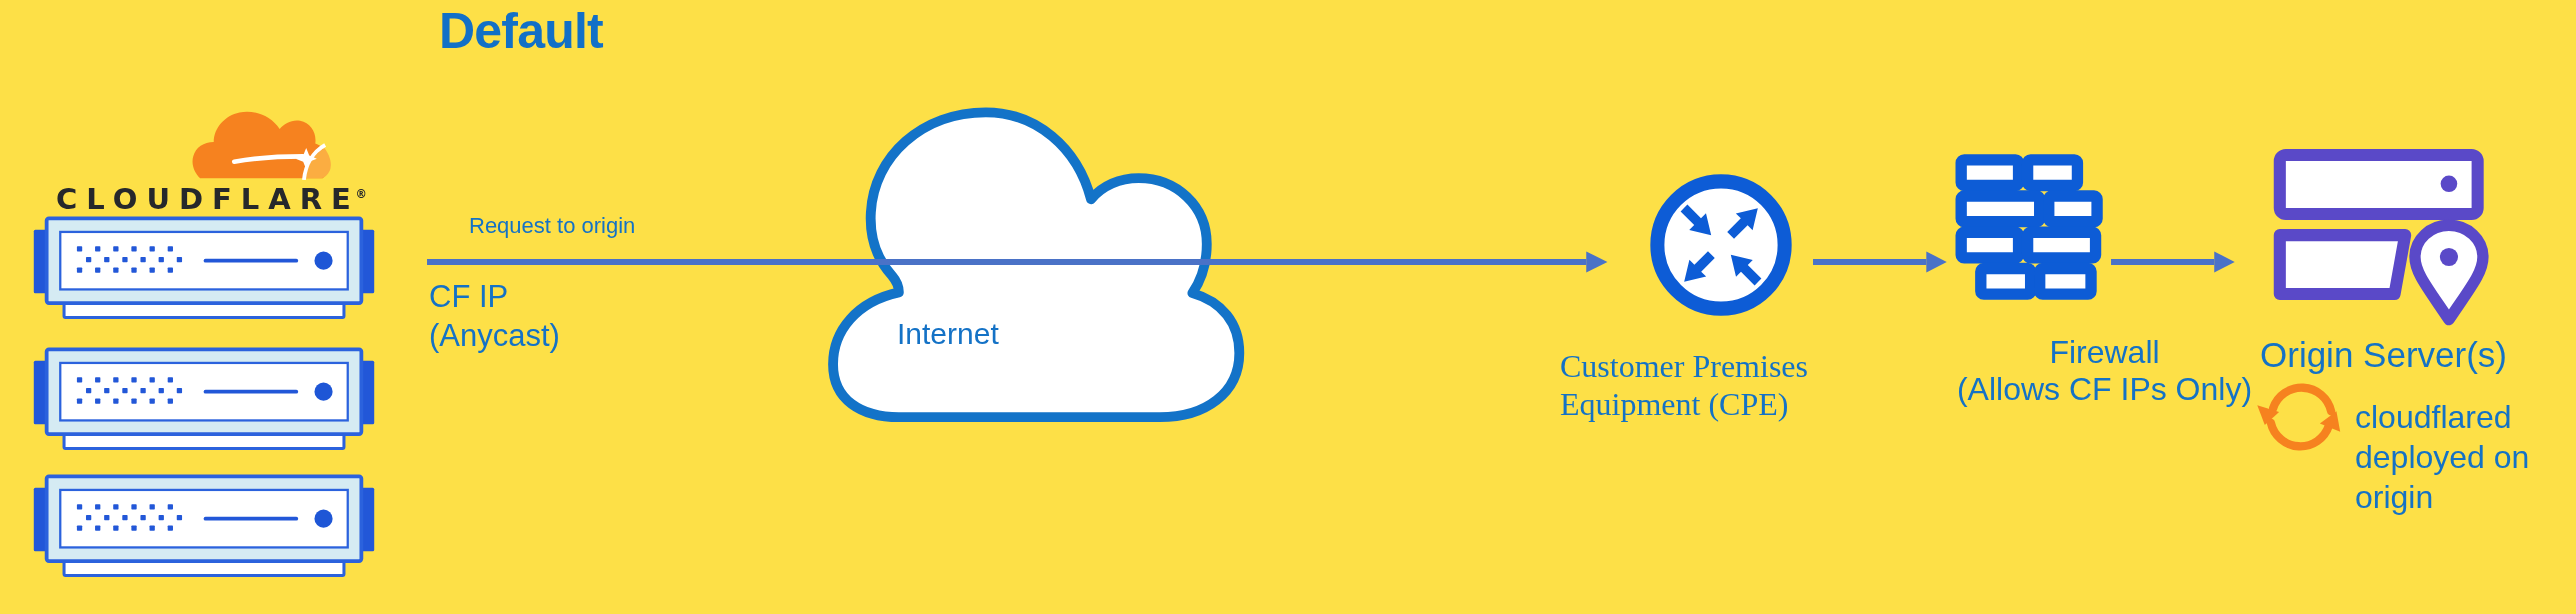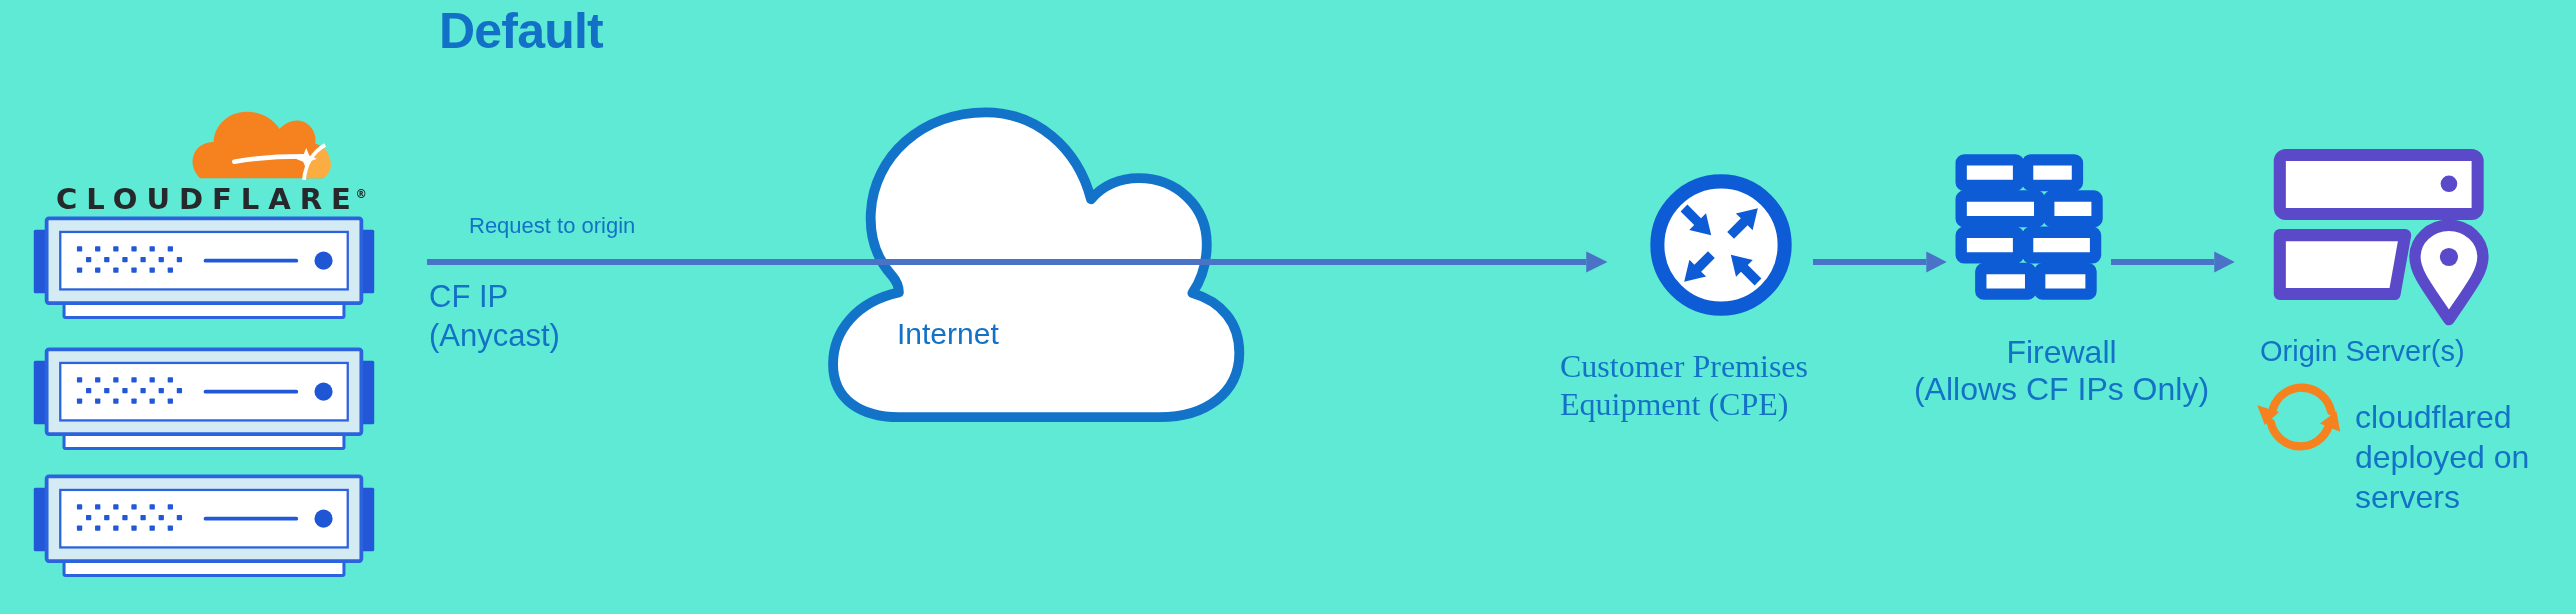--- a/index.html
+++ b/index.html
@@ -1,19 +1,19 @@
 <!DOCTYPE html>
 <html style="font-size:12px"><head>
 <meta charset="utf-8">
 <style>
   html,body{margin:0;padding:0;background:#fff;}
   #canvas{
     position:relative;
     width:2576px;height:614px;
-    background:#5eead4;
+    background:#fde047;
     font-family:"Liberation Sans",sans-serif;
     overflow:hidden;
   }
   .abs{position:absolute;}
   .label{
     color:#1472c6;
     font-family:"Liberation Sans",sans-serif;
     line-height:1.2;
   }
   .ml{white-space:pre-line;}
@@ -30,22 +30,22 @@
     white-space:nowrap;
   }
   #wordmark .reg{
     font-size:11.4px;vertical-align:super;
     letter-spacing:0;margin-left:-4.5px;
   }
   #lbl-request{left:469px;top:213px;font-size:22px;}
   #lbl-cfip{left:385px;top:277px;font-size:31px;line-height:39px;margin-left:44px;}
   #lbl-internet{left:897px;top:316px;width:295px;font-size:30px;}
   #lbl-cpe{left:1560px;top:347px;font-size:32px;line-height:38px;font-family:Liberation Serif, serif;}
-  #lbl-firewall{left:1910px;top:334px;width:303px;text-align:center;font-size:32px;line-height:37px;}
-  #lbl-origin{left:2260px;top:334px;font-size:29px;}
+  #lbl-firewall{left:1953px;top:334px;width:303px;text-align:center;font-size:32px;line-height:37px;}
+  #lbl-origin{left:2260px;top:334px;font-size:35px;}
   #lbl-cloudflared{left:2355px;top:397px;font-size:32px;line-height:40px;}
   svg{display:block;}
 </style>
 </head>
 <body>
 
 <div id="canvas">
 
   <svg width="0" height="0" style="position:absolute" aria-hidden="true">
     <defs>
@@ -167,16 +167,16 @@
   <div class="abs label ml" id="lbl-cfip">CF IP
 (Anycast)</div>
   <div class="abs label" id="lbl-internet">Internet</div>
   <div class="abs label ml" id="lbl-cpe">Customer Premises
 Equipment (CPE)</div>
   <div class="abs label ml" id="lbl-firewall">Firewall
 (Allows CF IPs Only)</div>
   <div class="abs label" id="lbl-origin">Origin Server(s)</div>
   <div class="abs label ml" id="lbl-cloudflared">cloudflared
 deployed on
-servers</div>
+origin</div>
 
 </div>
 
 
 </body></html>

